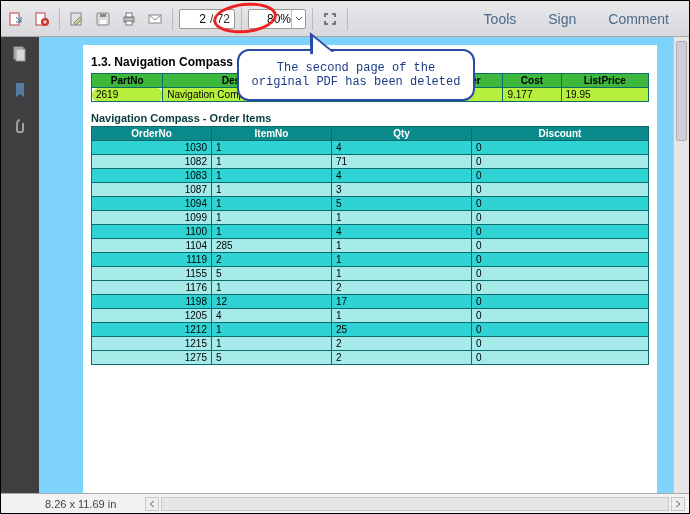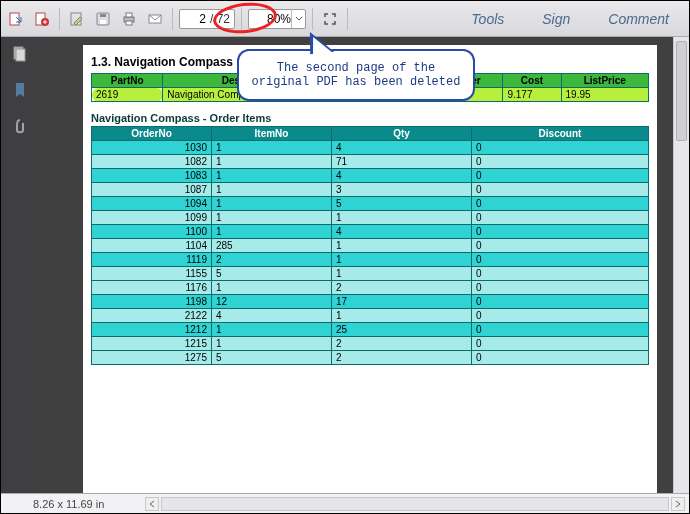--- a/index.html
+++ b/index.html
@@ -43,34 +43,34 @@
   .zoom-box {
     display: flex; align-items: center;
     border: 1px solid #999; background: #fff; border-radius:2px;
     height: 20px;
   }
   .zoom-val { width: 42px; text-align: right; font-size: 12px; }
   .zoom-dd {
     width: 14px; height: 18px; border-left:1px solid #bbb;
     display:flex;align-items:center;justify-content:center;
   }
-  .toolbar-right { margin-left: auto; display:flex; gap:18px; padding-right:6px;font-style:italic;}
+  .toolbar-right { margin-left: auto; display:flex; gap:12px; padding-right:6px;}
   .toolbar-right .link {
     font-size: 14px; color: #4a6a8a; padding: 3px 10px;
     cursor: pointer; border-radius:3px;
   }
   .body-row { display:flex; height: calc(100% - 36px - 20px); }
   .side-panel {
     width: 38px; background: #3f3f42;
     display:flex; flex-direction:column; align-items:center;
     padding-top:8px; gap:18px;
   }
   .side-icon { width:18px; height:18px; opacity:0.8; }
   .viewer {
-    flex:1; background:#404040; position:relative; overflow:hidden;padding-left:12px;
+    flex:1; background:#7dd3fc; position:relative; overflow:hidden;padding-left:12px;
   }
   .page {
     position:absolute; left:44px; top:8px;
     width:574px; height:700px; background:#fff;
     padding:10px 8px 8px 8px;
   }
   .sec-title { font-weight:bold; font-size:12px; margin-bottom:4px; }
   .tbl { width:100%; border-collapse:collapse; font-size:10px; }
   .tbl th, .tbl td { border:1px solid #0d6b6b; padding:1px 4px; height:14px; }
   .sum-head th { background:#3db83d; color:#000; font-weight:bold; text-align:center;}
@@ -81,21 +81,21 @@
   .ord-row td { background:#2fd3d3; }
   .ord-row.alt td { background:#a7eaea; }
   .ord-row td:first-child { text-align:right; width:120px;}
   .ord-row td:nth-child(2){ width:120px;}
   .ord-row td:nth-child(3){ width:140px;}
   .statusbar {
     height:20px; border-top:1px solid #aaa; background:#f2f2f4;
     display:flex; align-items:center; font-size:11px; color:#444;
     padding:0 6px; position:relative;
   }
-  .statusbar .dims { margin-left:26px; }
+  .statusbar .dims { margin-left:38px; }
   .statusbar .scroll-track {
     position:absolute; left:160px; right:20px; top:3px; height:14px;
     background:#e6e6e9; border:1px solid #c7c7cc;
   }
   .statusbar .scroll-arrow {
     width:14px; height:14px; border:1px solid #c7c7cc; background:#eee;
     display:flex;align-items:center;justify-content:center;
   }
   .statusbar .sa-left { position:absolute; left:144px; top:3px;}
   .statusbar .sa-right{ position:absolute; right:4px; top:3px;}
@@ -336,21 +336,21 @@
               <td>2</td>
               <td>0</td>
             </tr>
             <tr class="ord-row">
               <td>1198</td>
               <td>12</td>
               <td>17</td>
               <td>0</td>
             </tr>
             <tr class="ord-row alt">
-              <td>2122</td>
+              <td>1205</td>
               <td>4</td>
               <td>1</td>
               <td>0</td>
             </tr>
             <tr class="ord-row">
               <td>1212</td>
               <td>1</td>
               <td>25</td>
               <td>0</td>
             </tr>

